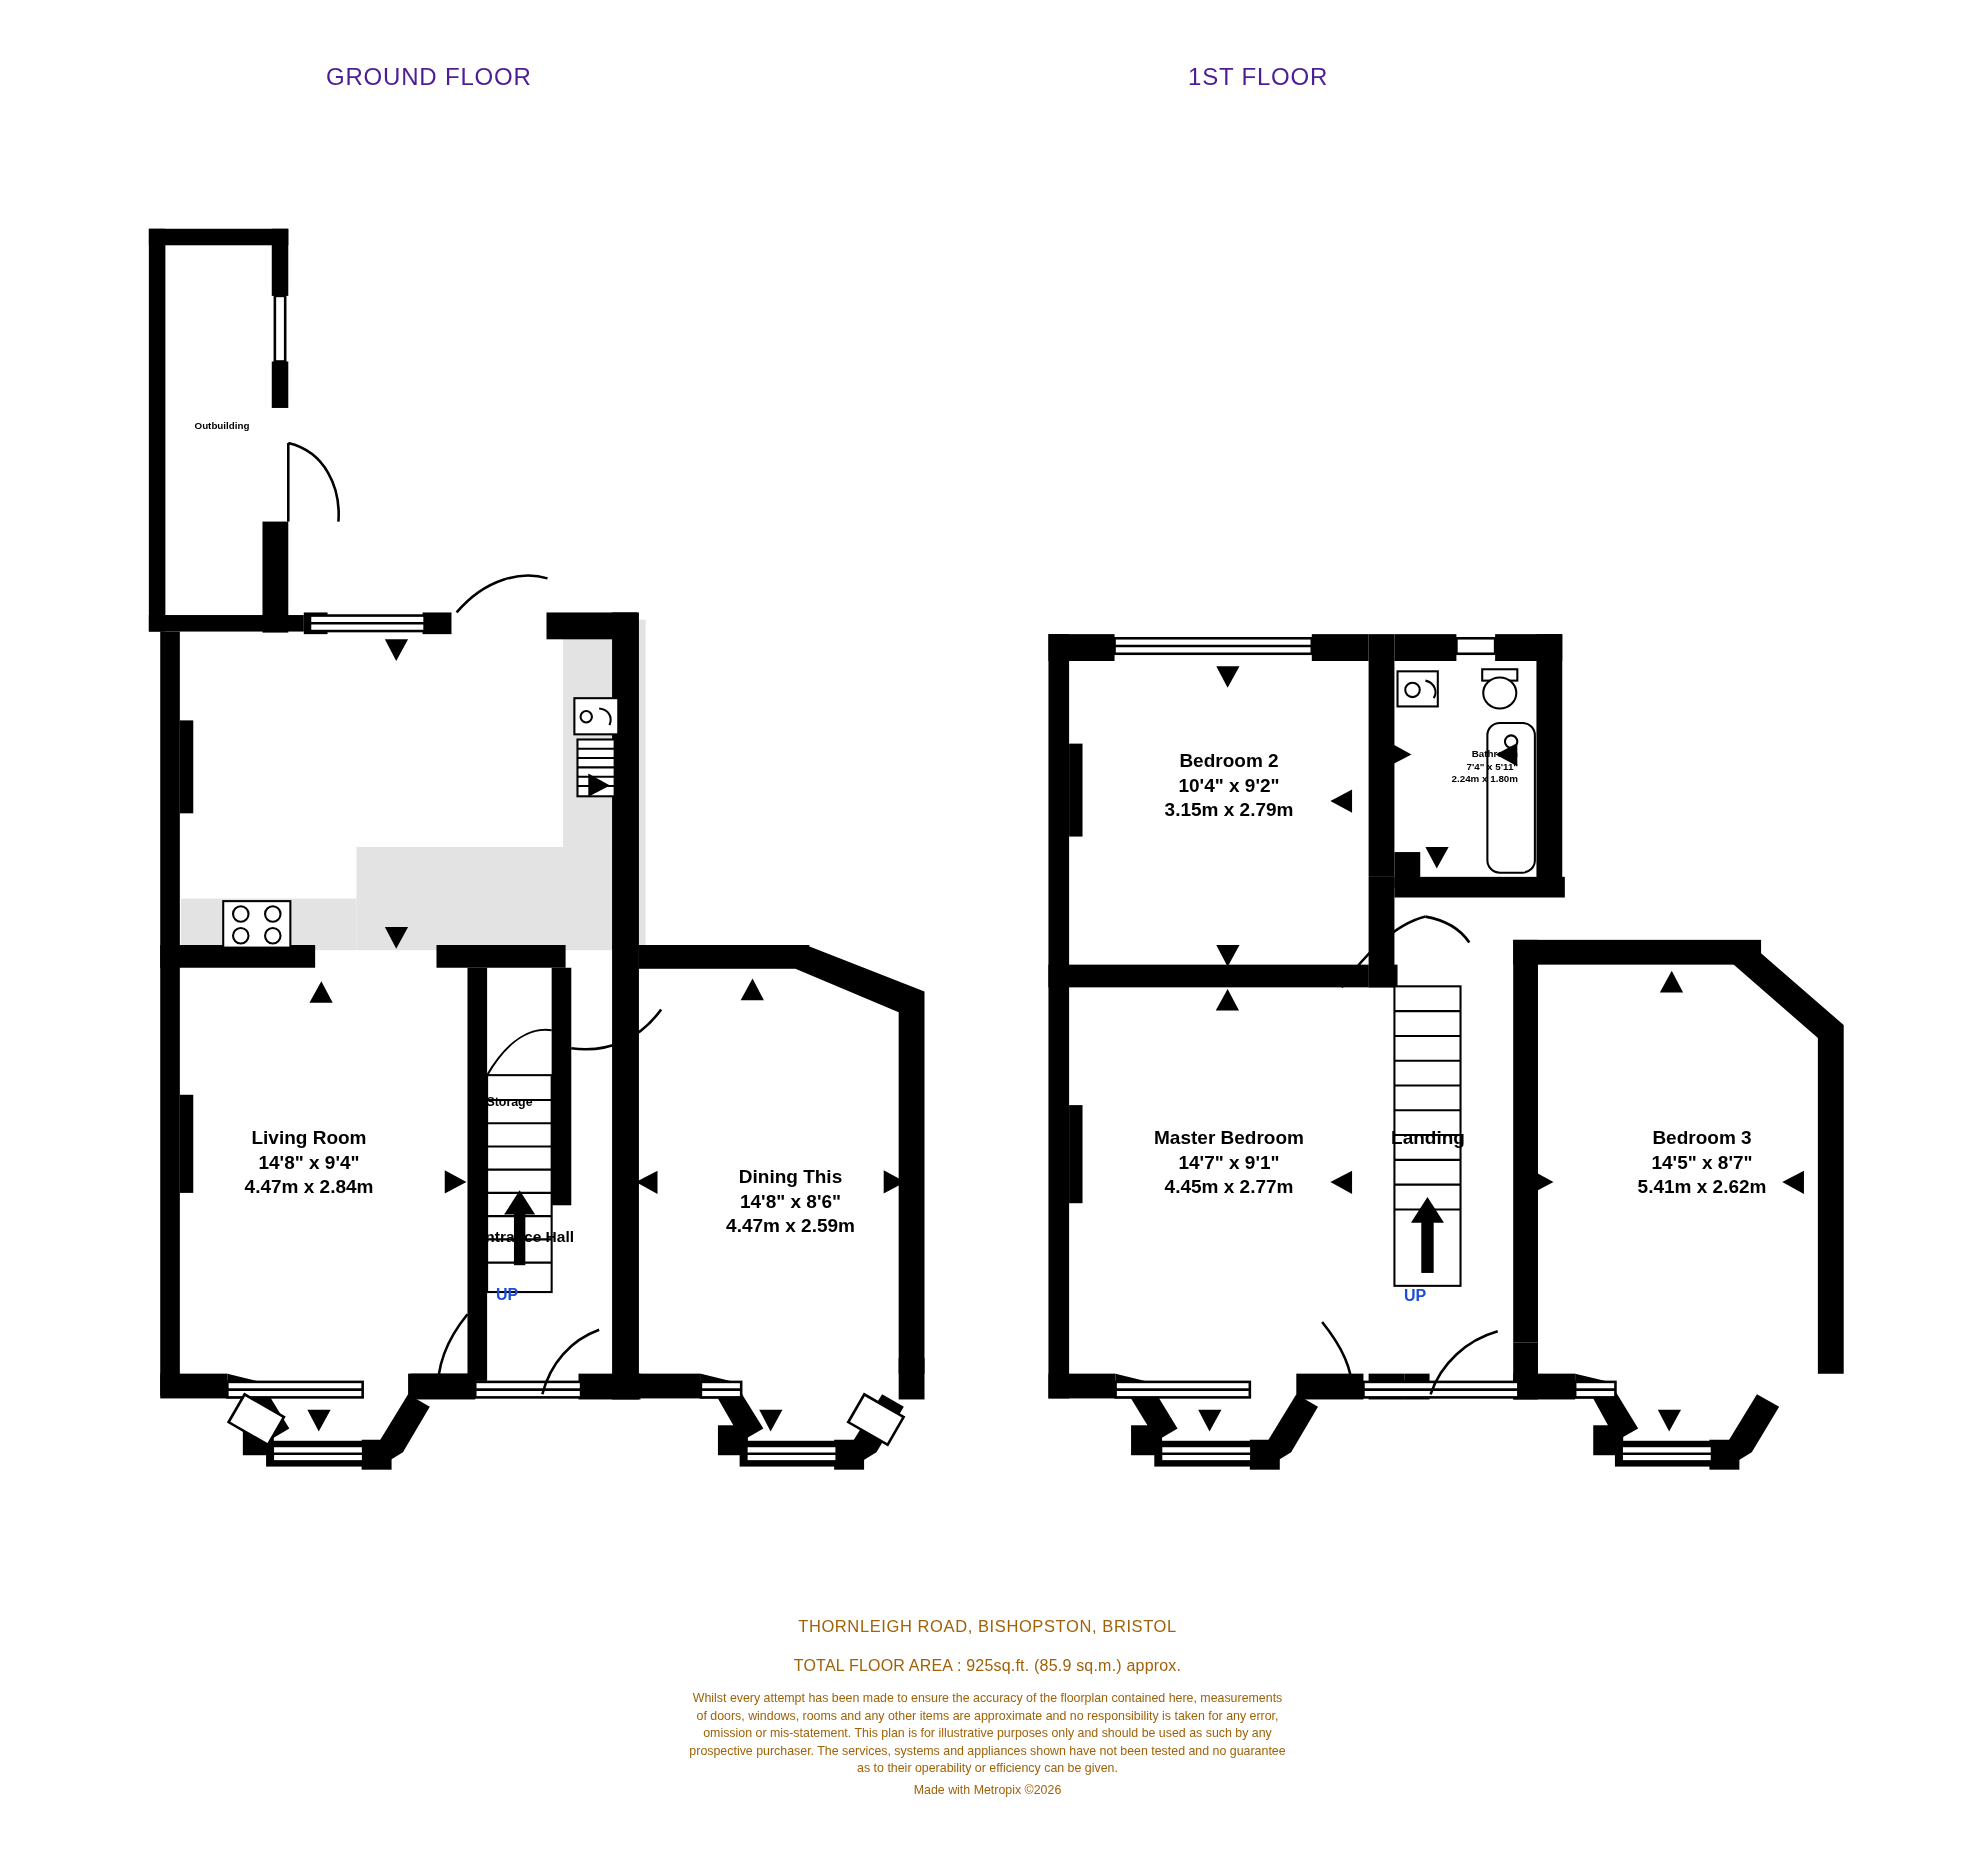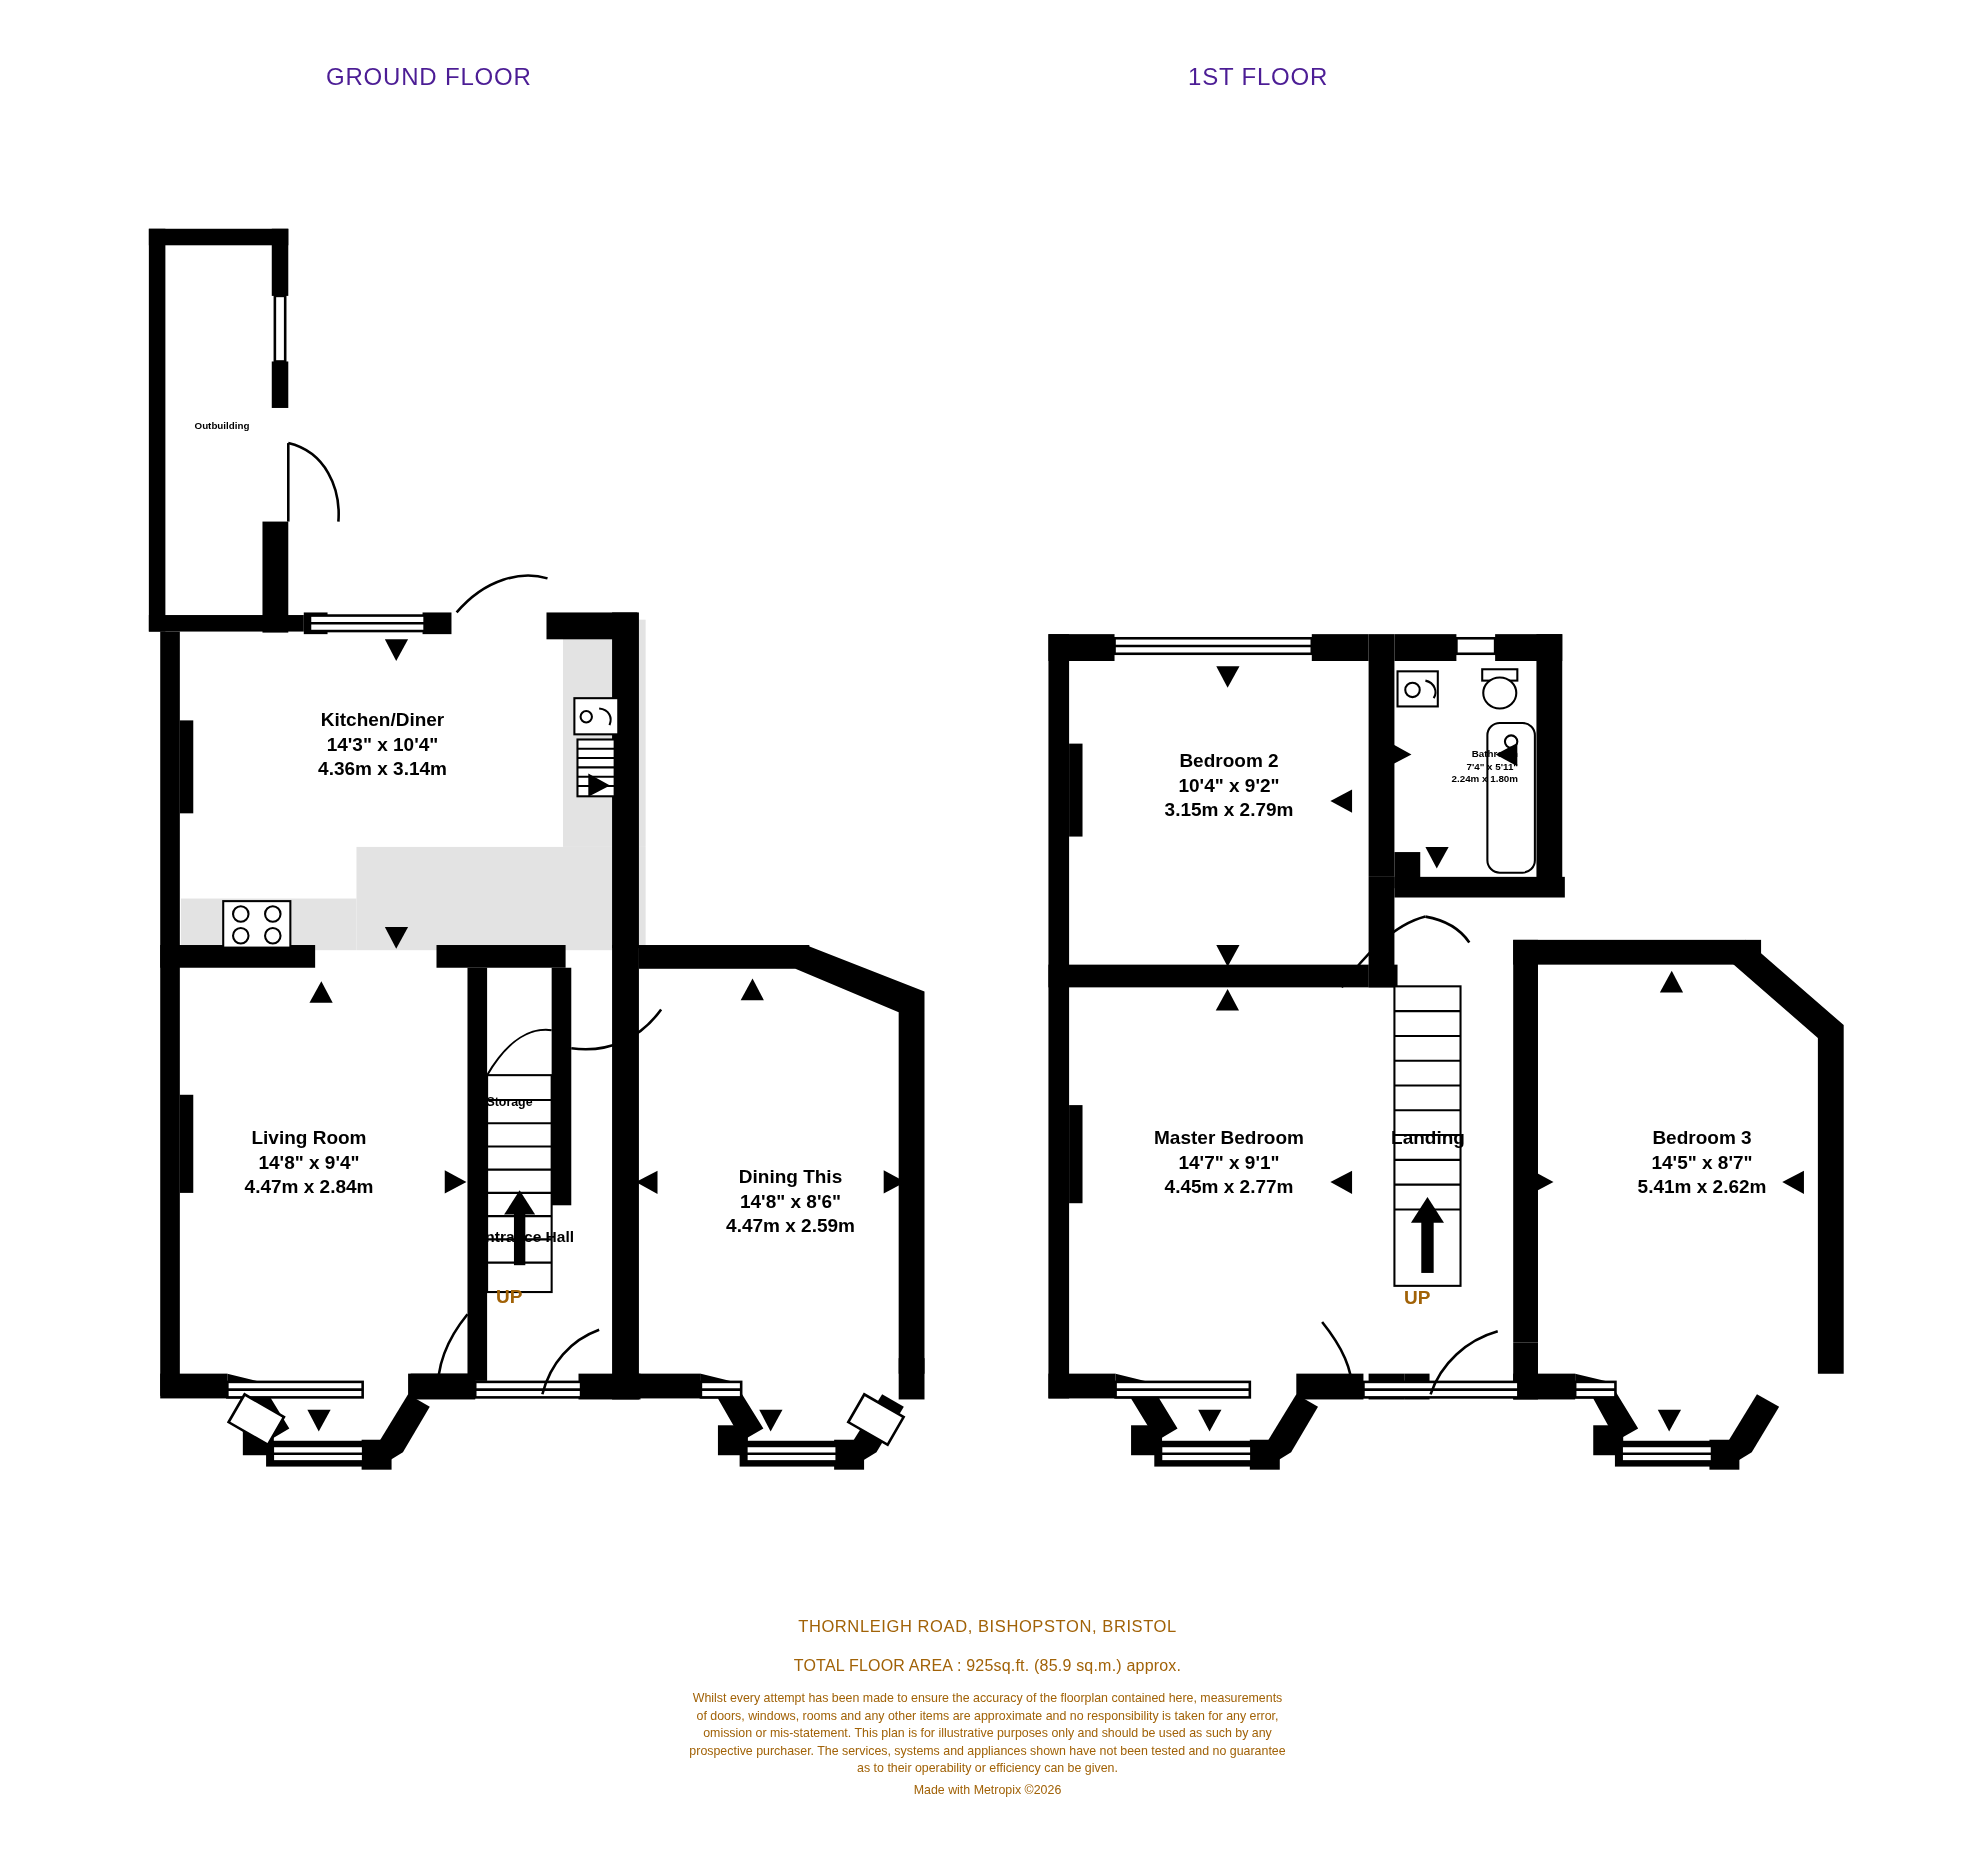--- a/index.html
+++ b/index.html
@@ -47,23 +47,23 @@
     color: #000;
   }
   .room-label .ln { display: block; }
   .rl-big { font-size: 19px; }
   .rl-mid { font-size: 15.5px; }
   .rl-sm  { font-size: 12.4px; }
   .rl-xs  { font-size: 9.8px; }
 
   .up-label {
     position: absolute;
-    font-size: 19px;
+    font-size: 16px;
     font-weight: bold;
-    color: #a16207;
+    color: #1d4ed8;
   }
 
   .footer {
     position: absolute;
     left: 0;
     width: 1975px;
     text-align: center;
     color: #a16207;
   }
   #footer-address {
@@ -355,25 +355,20 @@
         <path d="M2320 2730 L2365 2730 L2342 2772 Z"></path>
         <path d="M3210 2730 L3255 2730 L3232 2772 Z"></path>
       </g>
     </g>
   </svg>
 
   <div class="room-label rl-xs" id="lbl-outbuilding" style="left:165px; top:420px; width:114px;">
     <span class="ln">Outbuilding</span>
   </div>
 
-  <div class="room-label rl-big" id="lbl-kitchen" style="left:269px; top:708px; width:227px;">
-    <span class="ln">Kitchen/Diner</span>
-    <span class="ln">14'3"  x 10'4"</span>
-    <span class="ln">4.36m  x 3.14m</span>
-  </div>
 
   <div class="room-label rl-big" id="lbl-living" style="left:190px; top:1126px; width:238px;text-align:center;">
     <span class="ln">Living Room</span>
     <span class="ln">14'8"  x 9'4"</span>
     <span class="ln">4.47m  x 2.84m</span>
   </div>
 
   <div class="room-label rl-sm" id="lbl-storage" style="left:467px; top:1094px; width:85px;">
     <span class="ln">Storage</span>
   </div>

